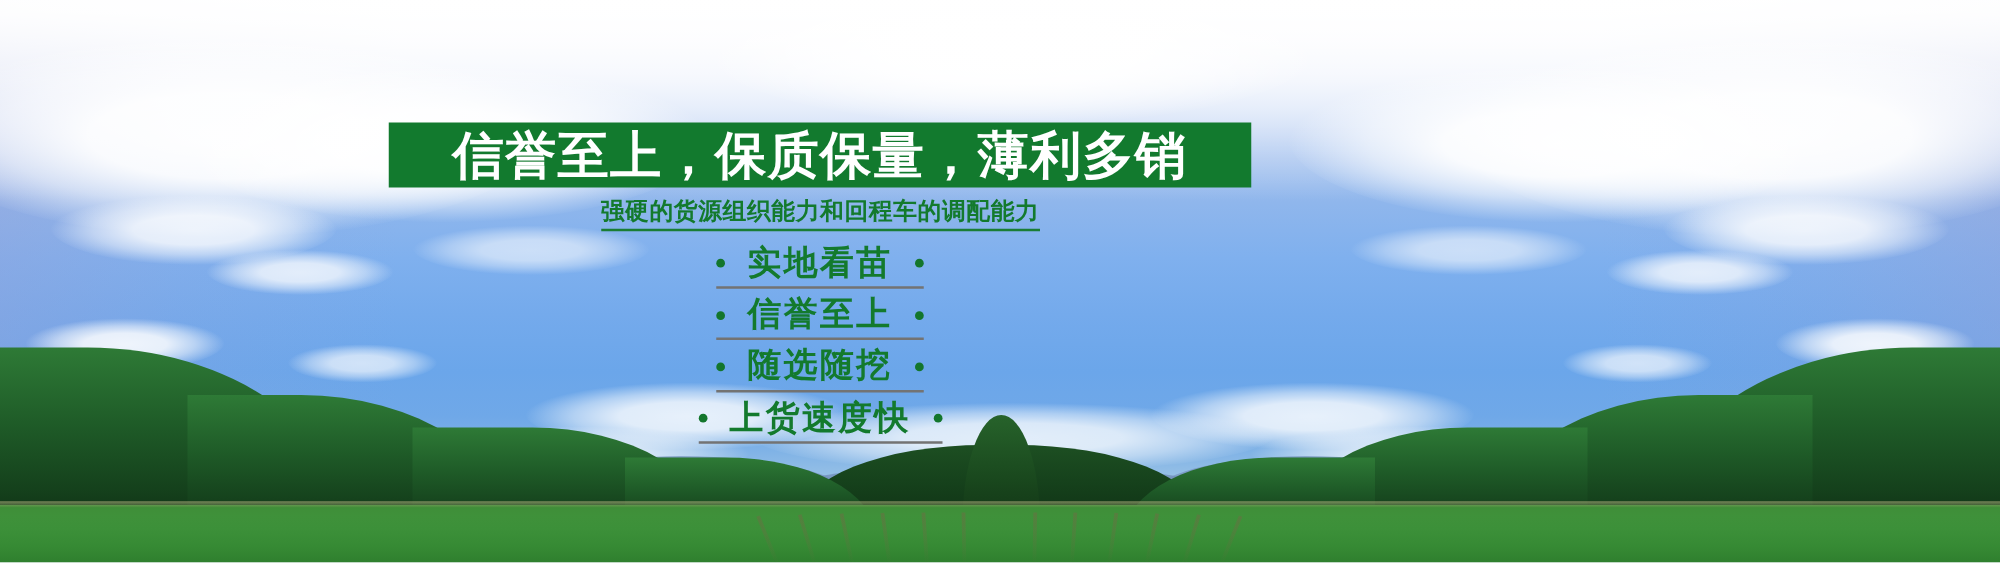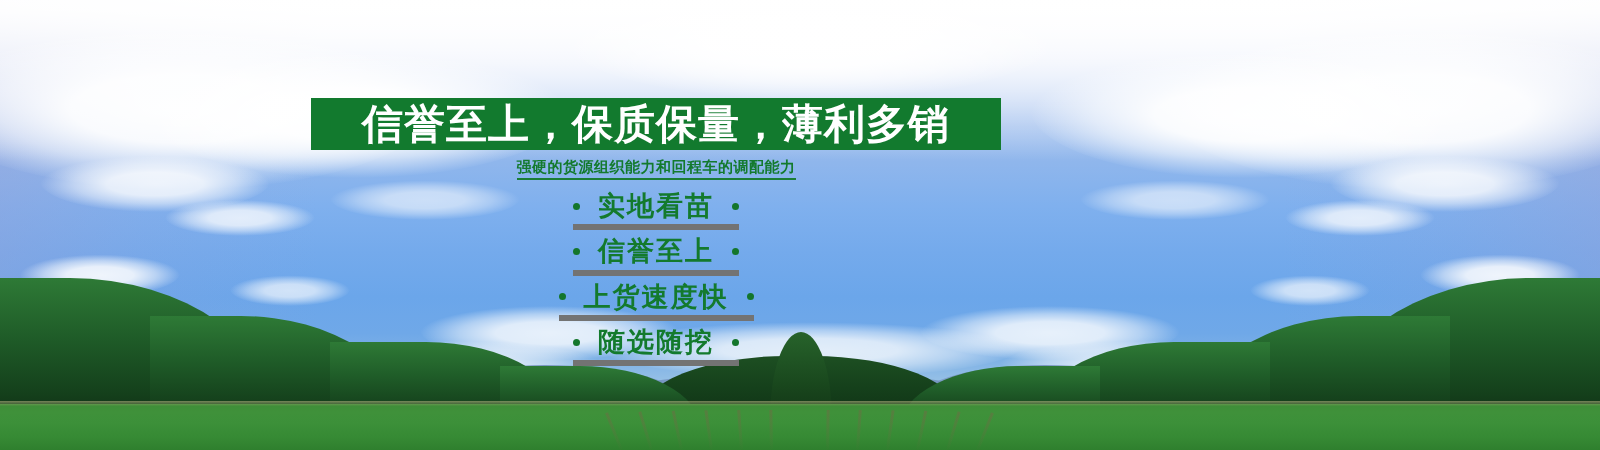--- a/index.html
+++ b/index.html
@@ -119,36 +119,36 @@
     font-weight:bold;
     letter-spacing:1px;
     line-height:1;
     white-space:nowrap;
     font-family:"DejaVu Sans","Liberation Sans",sans-serif;
   }
 
   .subtitle {
     margin-top:9px;
     color:#137a2d;
-    font-size:15px;
+    font-size:19px;
     font-weight:bold;
     letter-spacing:0.5px;
     white-space:nowrap;
     border-bottom:2px solid #1a7d34;
     padding-bottom:2px;
     line-height:1.15;
     font-family:"DejaVu Sans","Liberation Sans",sans-serif;
   }
 
   .features { margin-top:10px; display:flex; flex-direction:column; align-items:center; }
   .feature-row {
     display:flex; align-items:center; justify-content:center;
     gap:18px;
     padding:1px 0 3px 0;
-    border-bottom:6px solid #737373;
+    border-bottom:2px solid #737373;
     margin-bottom:5px;
   }
   .dot {
     width:7px; height:7px; border-radius:50%;
     background:#13762c; flex:0 0 auto;
   }
   .feature-text {
     color:#137a2d;
     font-size:27px;
     font-weight:bold;
@@ -259,27 +259,27 @@
       </div>
 
       <div class="feature-row">
         <span class="dot"></span>
         <span class="feature-text">信誉至上</span>
         <span class="dot"></span>
       </div>
 
       <div class="feature-row">
         <span class="dot"></span>
+        <span class="feature-text">随选随挖</span>
+        <span class="dot"></span>
+      </div>
+
+      <div class="feature-row">
+        <span class="dot"></span>
         <span class="feature-text">上货速度快</span>
         <span class="dot"></span>
       </div>
 
-      <div class="feature-row">
-        <span class="dot"></span>
-        <span class="feature-text">随选随挖</span>
-        <span class="dot"></span>
-      </div>
-
 
     </div>
   </div>
 
 </div>
 
 </body></html>

